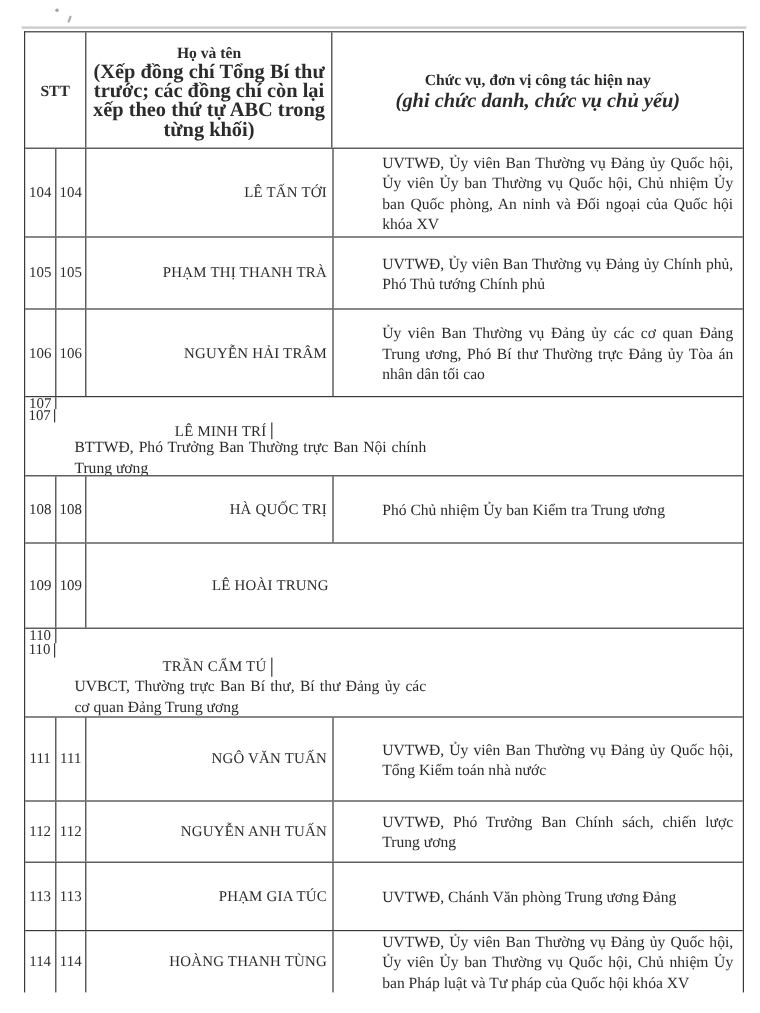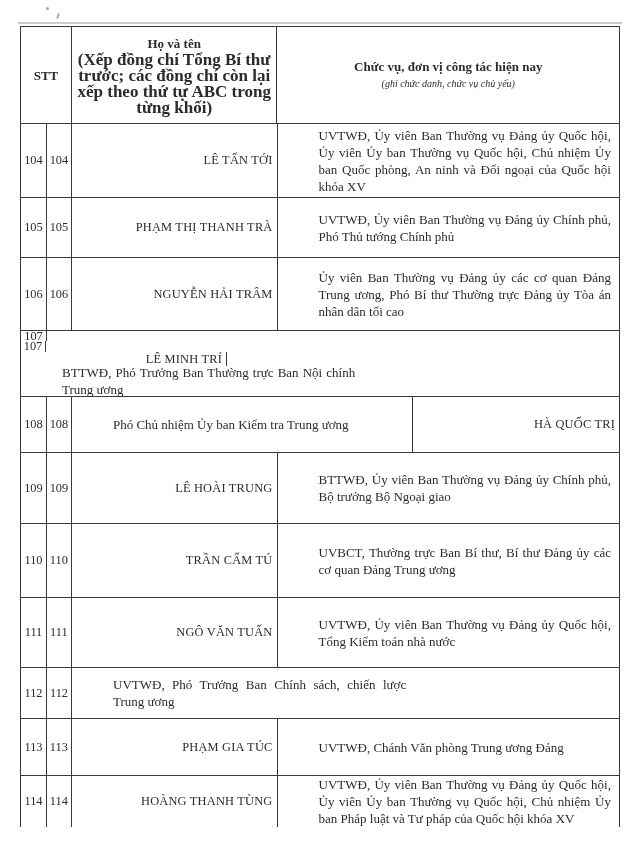--- a/index.html
+++ b/index.html
@@ -41,21 +41,21 @@
   .pos-text{width:100%;text-align:justify;font-size:13px;line-height:17px;margin-left:34px;}
 
   
   .thead{height:97px;}
   .th{flex-direction:column;justify-content:center;text-align:center;}
   .th-stt{width:51px;}
   .th-name{width:206px;padding:0 4px;text-align:center;}
   .th-pos{width:342.2px;padding:0 10px;}
   .th-title{font-weight:bold;font-size:13px;line-height:17px;}
   .th-note{font-weight:600;font-size:17px;line-height:16px;}
-  .th-note-light{font-style:italic;font-weight:normal;font-size:10px;line-height:17px;}
+  .th-note-light{font-style:italic;font-weight:bold;font-size:17px;line-height:17px;}
 </style>
 </head>
 <body>
 
 <div class="page">
 
   <div class="mark-dot"></div>
   <div class="mark-comma"></div>
   <div class="scan-line"></div>
 
@@ -136,44 +136,41 @@
         </div>
       </div>
 
       <div class="tr" style="height: 56px;">
         <div class="td c1">
           <span class="num">108</span>
         </div>
         <div class="td c2">
           <span class="num">108</span>
         </div>
+        <div class="td c3">
+          <span class="name-text">HÀ QUỐC TRỊ</span>
+        </div>
         <div class="td c4">
           <span class="pos-text">Phó Chủ nhiệm Ủy ban Kiểm tra Trung ương</span>
         </div>
-        <div class="td c3">
-          <span class="name-text">HÀ QUỐC TRỊ</span>
-        </div>
       </div>
 
       <div class="tr" style="height: 71px;">
         <div class="td c1">
           <span class="num">109</span>
         </div>
         <div class="td c2">
           <span class="num">109</span>
         </div>
         <div class="td c3">
           <span class="name-text">LÊ HOÀI TRUNG</span>
         </div>
-        <div class="td c4">
-          <span class="pos-text">BTTWĐ, Ủy viên Ban Thường vụ Đảng ủy Chính phủ, Bộ trưởng Bộ Ngoại giao</span>
-        </div>
-      </div>
-
-      <div class="tr" style="height: 74px;">
+      </div>
+
+      <div class="tr" style="height: 74px; flex-direction: column;">
         <div class="td c1">
           <span class="num">110</span>
         </div>
         <div class="td c2">
           <span class="num">110</span>
         </div>
         <div class="td c3">
           <span class="name-text">TRẦN CẨM TÚ</span>
         </div>
         <div class="td c4">
@@ -195,20 +192,23 @@
           <span class="pos-text">UVTWĐ, Ủy viên Ban Thường vụ Đảng ủy Quốc hội, Tổng Kiểm toán nhà nước</span>
         </div>
       </div>
 
       <div class="tr" style="height: 51px;">
         <div class="td c1">
           <span class="num">112</span>
         </div>
         <div class="td c2">
           <span class="num">112</span>
+        </div>
+        <div class="td c3">
+          <span class="name-text">NGUYỄN ANH TUẤN</span>
         </div>
         <div class="td c4">
           <span class="pos-text">UVTWĐ, Phó Trưởng Ban Chính sách, chiến lược Trung ương</span>
         </div>
       </div>
 
       <div class="tr" style="height: 57px;">
         <div class="td c1">
           <span class="num">113</span>
         </div>

